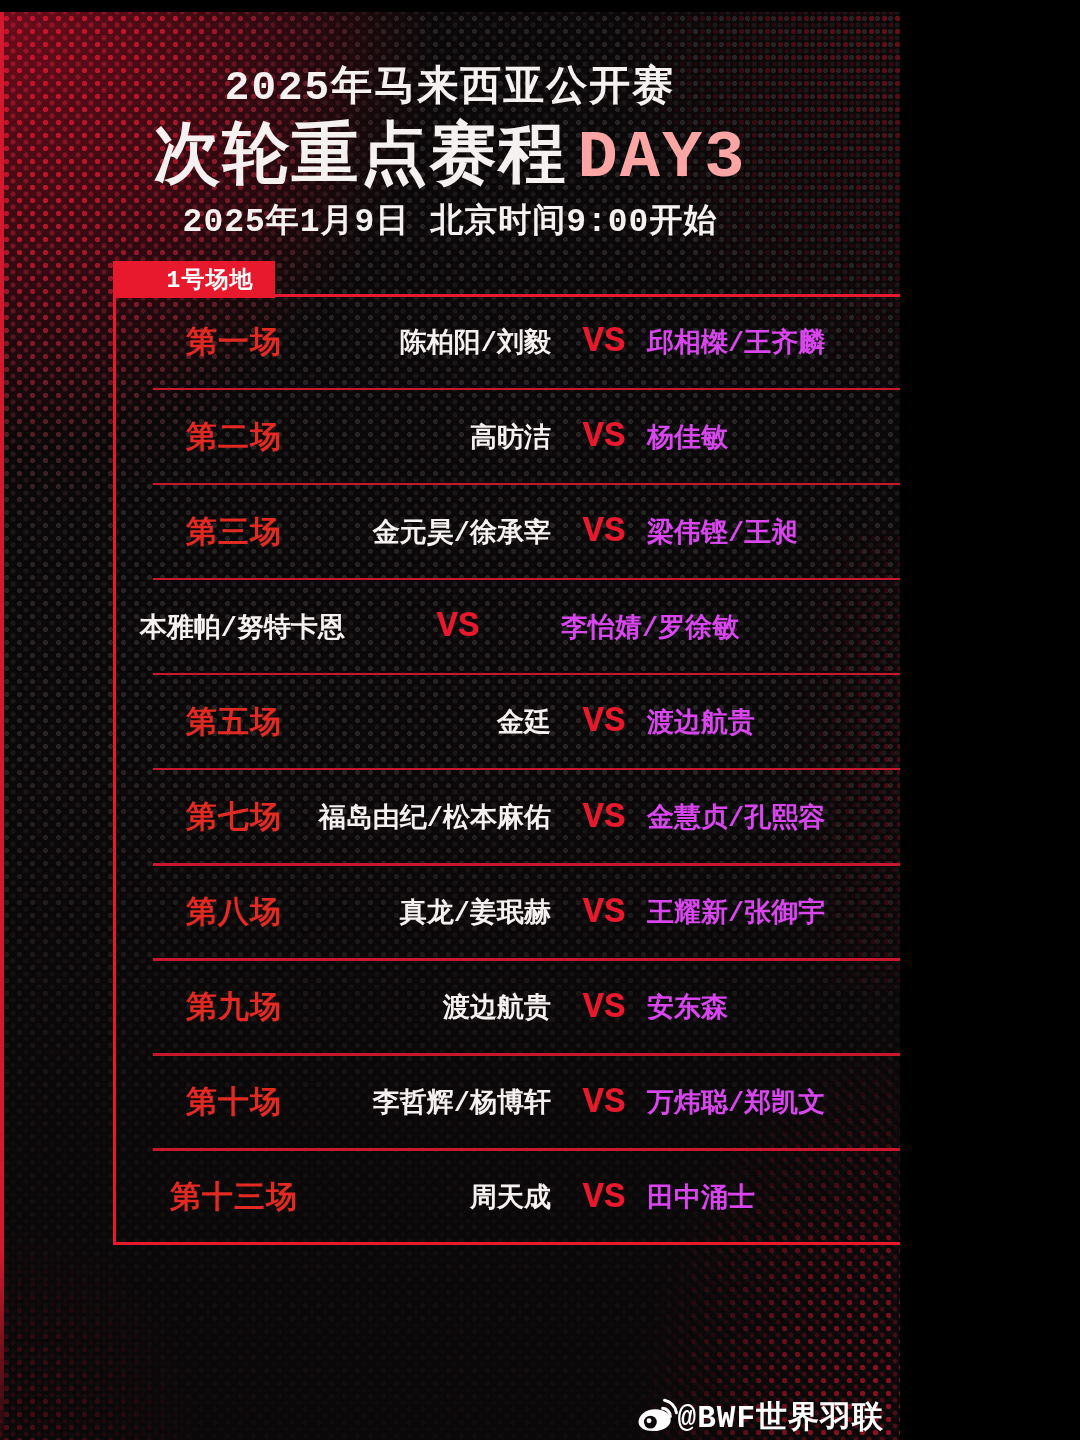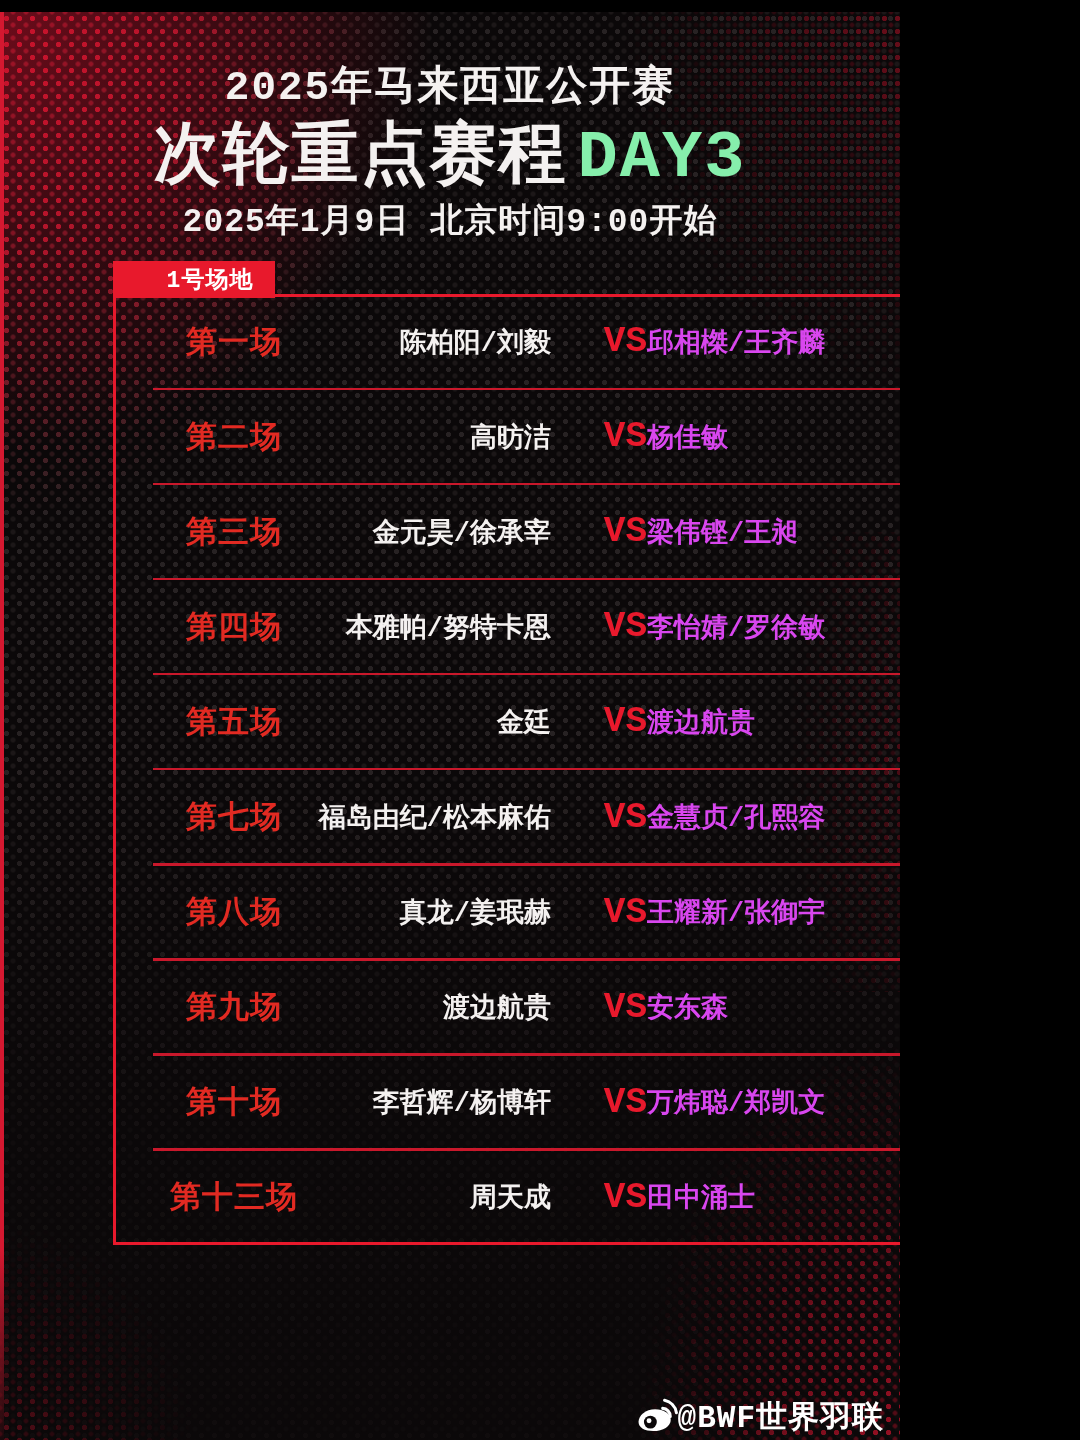--- a/index.html
+++ b/index.html
@@ -46,21 +46,21 @@
   .red-bl{left:0;bottom:0;width:280px;height:330px;opacity:.4;
     -webkit-mask-image:radial-gradient(100% 100% at 0% 100%,#000 0%,transparent 70%);
             mask-image:radial-gradient(100% 100% at 0% 100%,#000 0%,transparent 70%);}
   .edge-stripe{position:absolute;left:0;top:0;width:4px;height:100%;
     background:linear-gradient(180deg,#d41830 0%,#d41830 86%,rgba(212,24,48,0) 100%);}
 
   
   .hdr{position:absolute;left:0;width:100%;text-align:center;color:#f4f1f0;z-index:3;}
   .hdr-1{top:46px;font-size:41px;font-weight:900;letter-spacing:2px;}
   .hdr-2{top:96px;font-size:67px;font-weight:900;letter-spacing:2px;}
-  .hdr-2 .day{color:#86efac;margin-left:10px;}
+  .hdr-2 .day{color:#fca5a5;margin-left:10px;}
   .hdr-3{top:186px;font-size:33px;font-weight:700;letter-spacing:1px;}
 
   
   .bwf{position:absolute;left:938px;top:94px;z-index:3;}
   .bwf-text{position:absolute;left:952px;top:107px;width:118px;height:46px;z-index:4;
     text-align:center;line-height:46px;font-size:40px;font-weight:900;font-style:italic;
     color:#e8192c;letter-spacing:0;}
 
   
   .tag{position:absolute;left:113px;top:249px;width:130px;height:37px;z-index:3;
@@ -68,21 +68,21 @@
     display:flex;align-items:center;justify-content:center;letter-spacing:1px;padding-left:32px;}
 
   
   .table{position:absolute;left:113px;top:282px;width:840px;height:951px;z-index:3;}
   .table svg.frame{position:absolute;inset:0;}
   .rows{position:absolute;inset:0;display:flex;flex-direction:column;}
   .row{position:relative;flex:1;display:grid;grid-template-columns:242px 206px 86px 1fr;align-items:center;}
   .row:not(:last-child)::after{content:"";position:absolute;left:40px;right:46px;bottom:-1px;height:2.5px;background:#c9182b;}
   .c-label{color:#e22a22;font-size:31px;font-weight:900;text-align:center;letter-spacing:1px;white-space:nowrap;}
   .c-left{display:flex;justify-content:flex-end;padding-right:10px;color:#f4f1f0;font-size:27px;font-weight:700;white-space:nowrap;}
-  .c-vs{color:#e8192c;font-size:36px;font-weight:900;text-align:right;white-space:nowrap;}
+  .c-vs{color:#e8192c;font-size:36px;font-weight:900;text-align:center;white-space:nowrap;}
   .c-right{color:#d946ef;font-size:27px;font-weight:700;white-space:nowrap;}
 
   
   .footer{position:absolute;right:16px;bottom:14px;z-index:3;display:flex;align-items:center;}
   .footer .handle{color:#fff;font-size:31px;font-weight:600;letter-spacing:1px;}
 </style>
 </head>
 <body>
 
 <div class="poster">
@@ -126,21 +126,20 @@
         <div class="c-vs">VS</div>
         <div class="c-right">杨佳敏</div>
       </div>
       <div class="row">
         <div class="c-label">第三场</div>
         <div class="c-left">金元昊/徐承宰</div>
         <div class="c-vs">VS</div>
         <div class="c-right">梁伟铿/王昶</div>
       </div>
       <div class="row">
-        <div class="c-label">第四场</div>
         <div class="c-left">本雅帕/努特卡恩</div>
         <div class="c-vs">VS</div>
         <div class="c-right">李怡婧/罗徐敏</div>
       </div>
       <div class="row">
         <div class="c-label">第五场</div>
         <div class="c-left">金廷</div>
         <div class="c-vs">VS</div>
         <div class="c-right">渡边航贵</div>
       </div>

